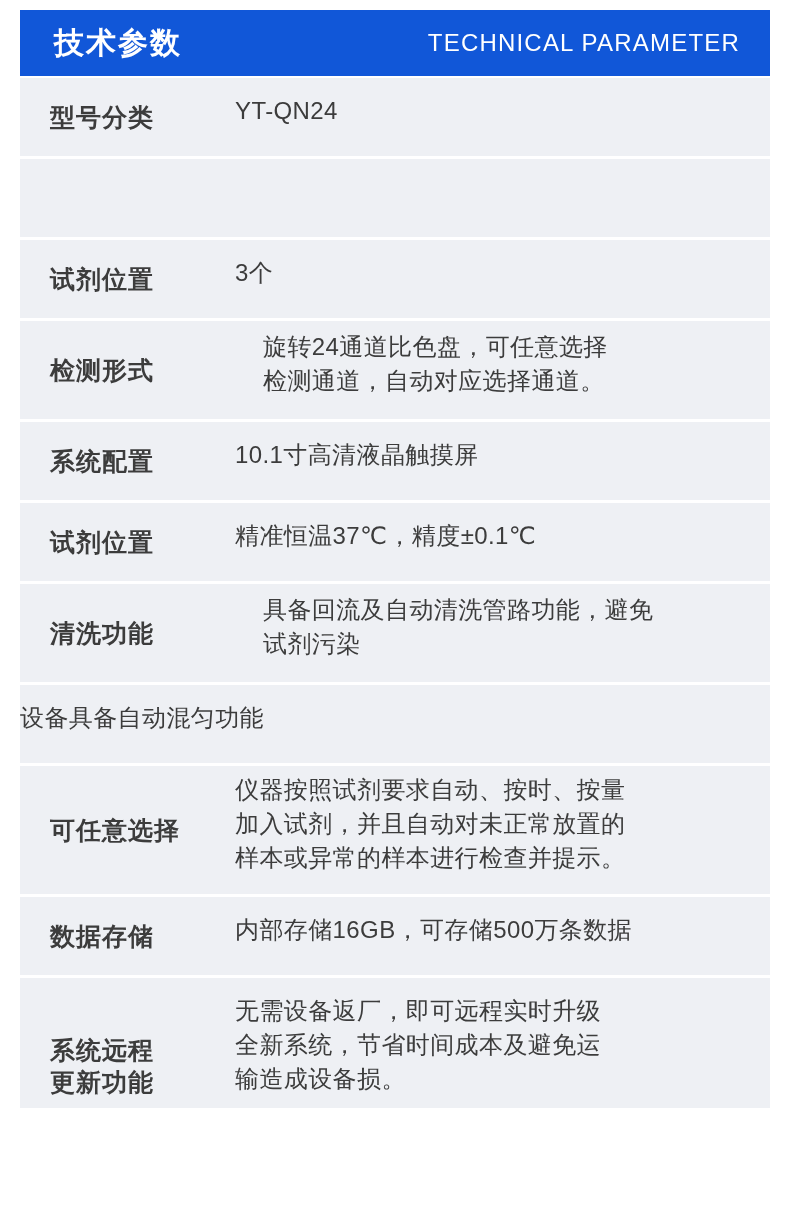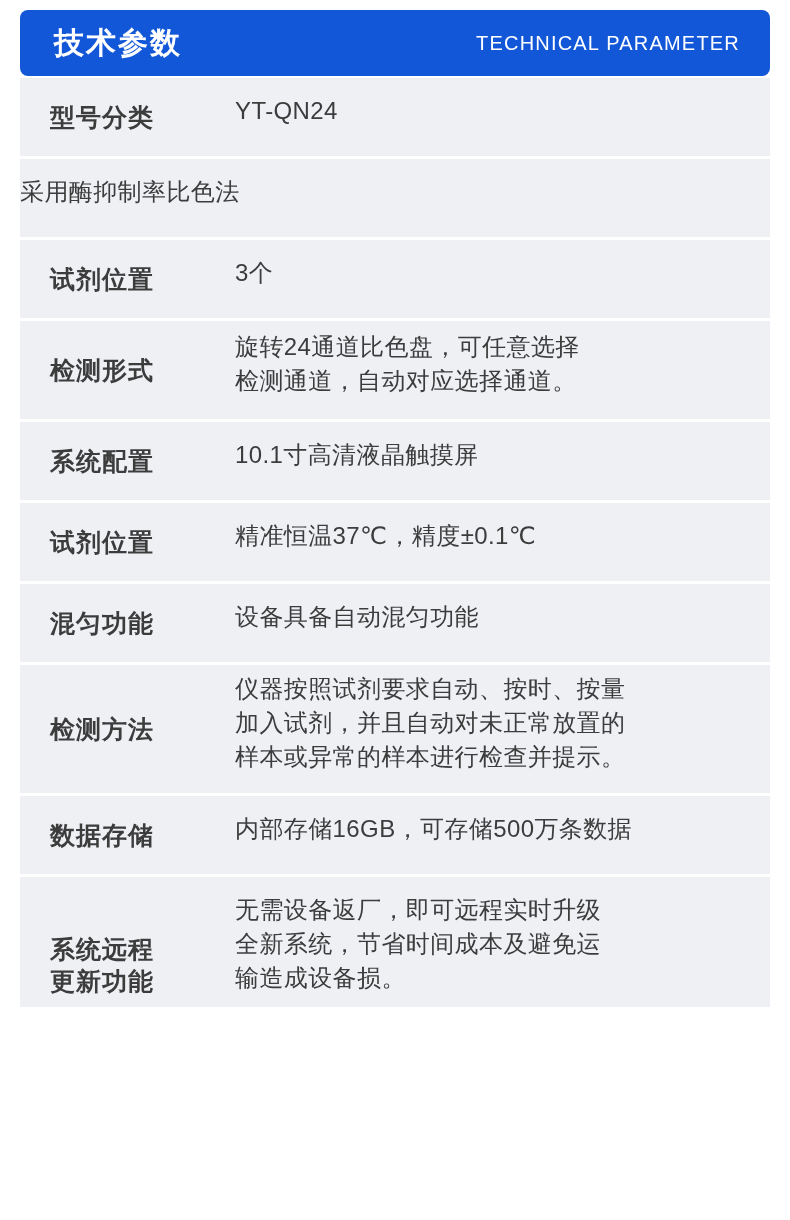--- a/index.html
+++ b/index.html
@@ -26,51 +26,50 @@
   .header {
     position: relative;
     margin: 10px 20px 0 20px;
     height: 66px;
     background: #1157d8;
     display: flex;
     align-items: center;
     justify-content: space-between;
     padding: 0 30px 0 34px;
     box-sizing: border-box;
-    border-radius: 8px;
   }
   .header-title-cn {
     color: #ffffff;
     font-size: 30px;
     font-weight: bold;
     letter-spacing: 2px;
     line-height: 1;
   }
   .header-title-en {
     color: #ffffff;
-    font-size: 20px;
+    font-size: 24px;
     font-weight: normal;
     letter-spacing: 1.2px;
     line-height: 1;
   }
 
   
   .table {
     margin: 2px 20px 0 20px;
     display: flex;
     flex-direction: column;
   }
   .row {
     display: flex;
     align-items: stretch;
     background: #eef0f4;
     border-bottom: 3px solid #ffffff;
     min-height: 78px;
   }
-  .row.tall-2 { min-height: 98px; }
+  .row.tall-2 { min-height: 98px; gap: 28px; }
   .row.tall-3 { min-height: 128px; }
   .row.tall-4 { min-height: 130px; align-items: flex-end; }
 
   .cell-label {
     width: 215px;
     flex: 0 0 215px;
     display: flex;
     align-items: center;
     padding: 10px 0 10px 30px;
     box-sizing: border-box;
@@ -121,23 +120,20 @@
     <div class="row">
       <div class="cell-label">
           <span class="label-inner">型号分类</span>
         </div>
       <div class="cell-value">
           <span class="value-inner">YT-QN24</span>
         </div>
     </div>
 
     <div class="row">
-      <div class="cell-value">
-          <span class="value-inner">采用酶抑制率比色法</span>
-        </div>
     </div>
 
     <div class="row">
       <div class="cell-label">
           <span class="label-inner">试剂位置</span>
         </div>
       <div class="cell-value">
           <span class="value-inner">3个</span>
         </div>
     </div>
@@ -163,33 +159,39 @@
 
     <div class="row">
       <div class="cell-label">
           <span class="label-inner">试剂位置</span>
         </div>
       <div class="cell-value">
           <span class="value-inner">精准恒温37℃，精度±0.1℃</span>
         </div>
     </div>
 
-
-    <div class="row">
-      <div class="cell-label">
-          <span class="label-inner">混匀功能</span>
-        </div>
+    <div class="row tall-2">
+      <div class="cell-label">
+          <span class="label-inner">清洗功能</span>
+        </div>
+      <div class="cell-value">
+          <span class="value-inner">具备回流及自动清洗管路功能，避免
+试剂污染</span>
+        </div>
+    </div>
+
+    <div class="row">
       <div class="cell-value">
           <span class="value-inner">设备具备自动混匀功能</span>
         </div>
     </div>
 
     <div class="row tall-3">
       <div class="cell-label">
-          <span class="label-inner">检测方法</span>
+          <span class="label-inner">可任意选择</span>
         </div>
       <div class="cell-value">
           <span class="value-inner">仪器按照试剂要求自动、按时、按量
 加入试剂，并且自动对未正常放置的
 样本或异常的样本进行检查并提示。</span>
         </div>
     </div>
 
     <div class="row">
       <div class="cell-label">

